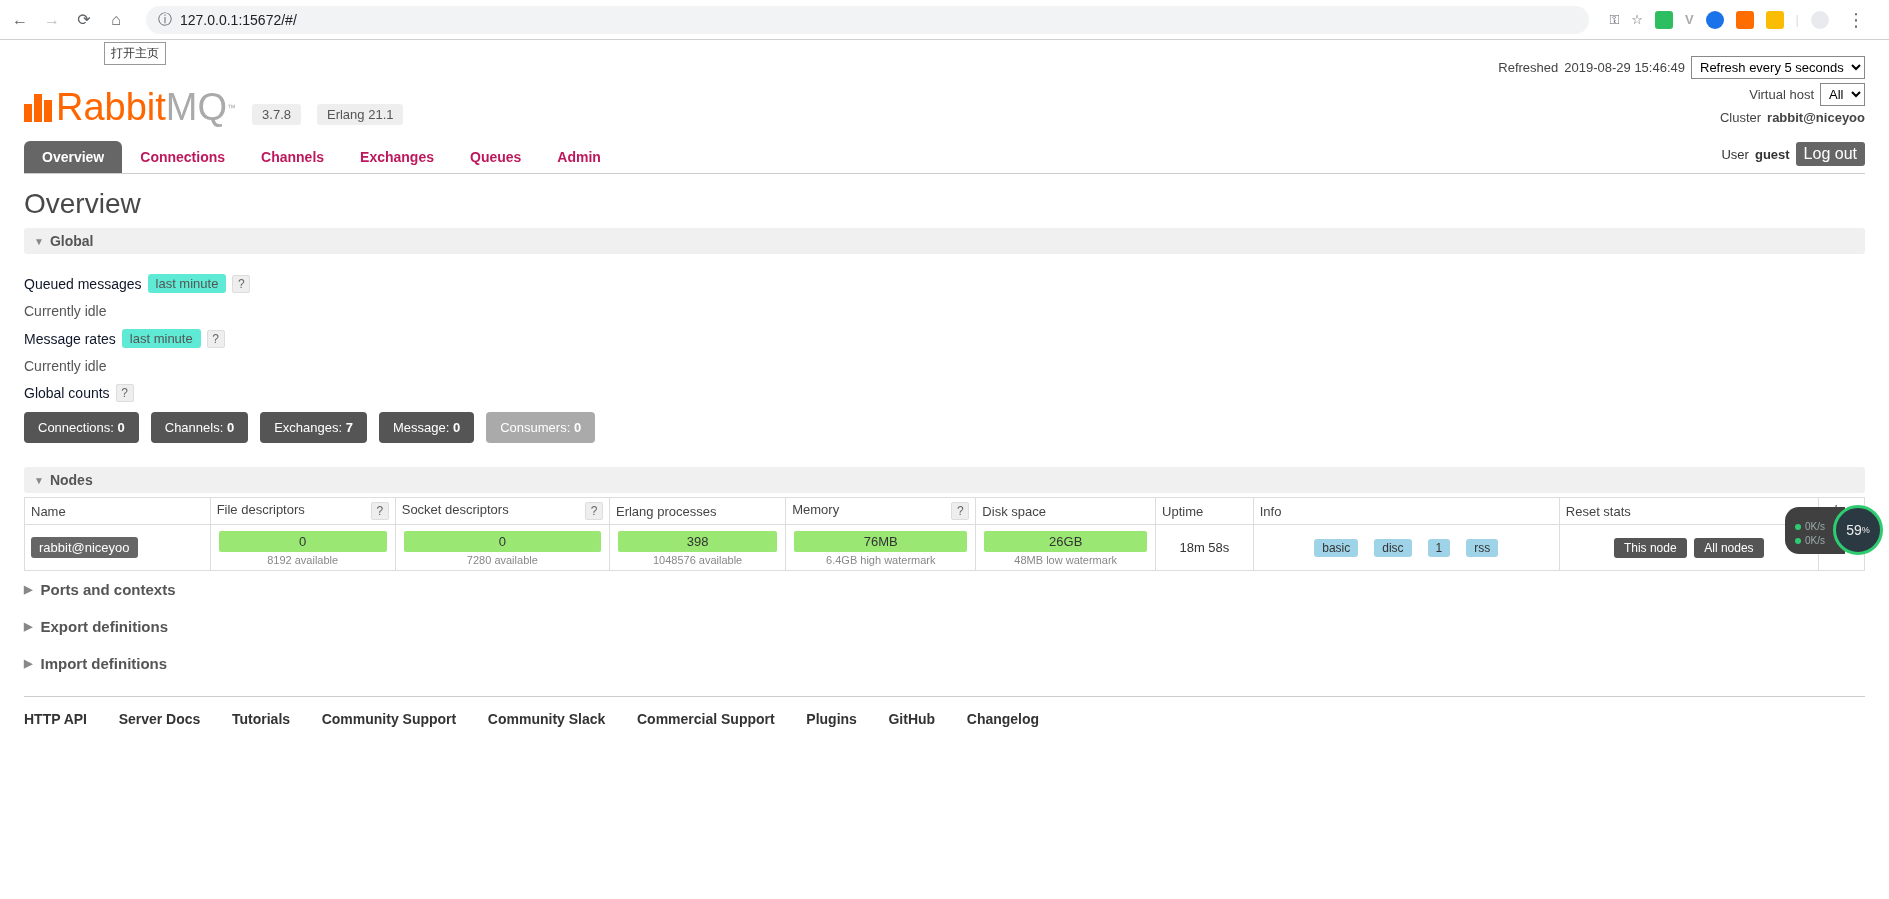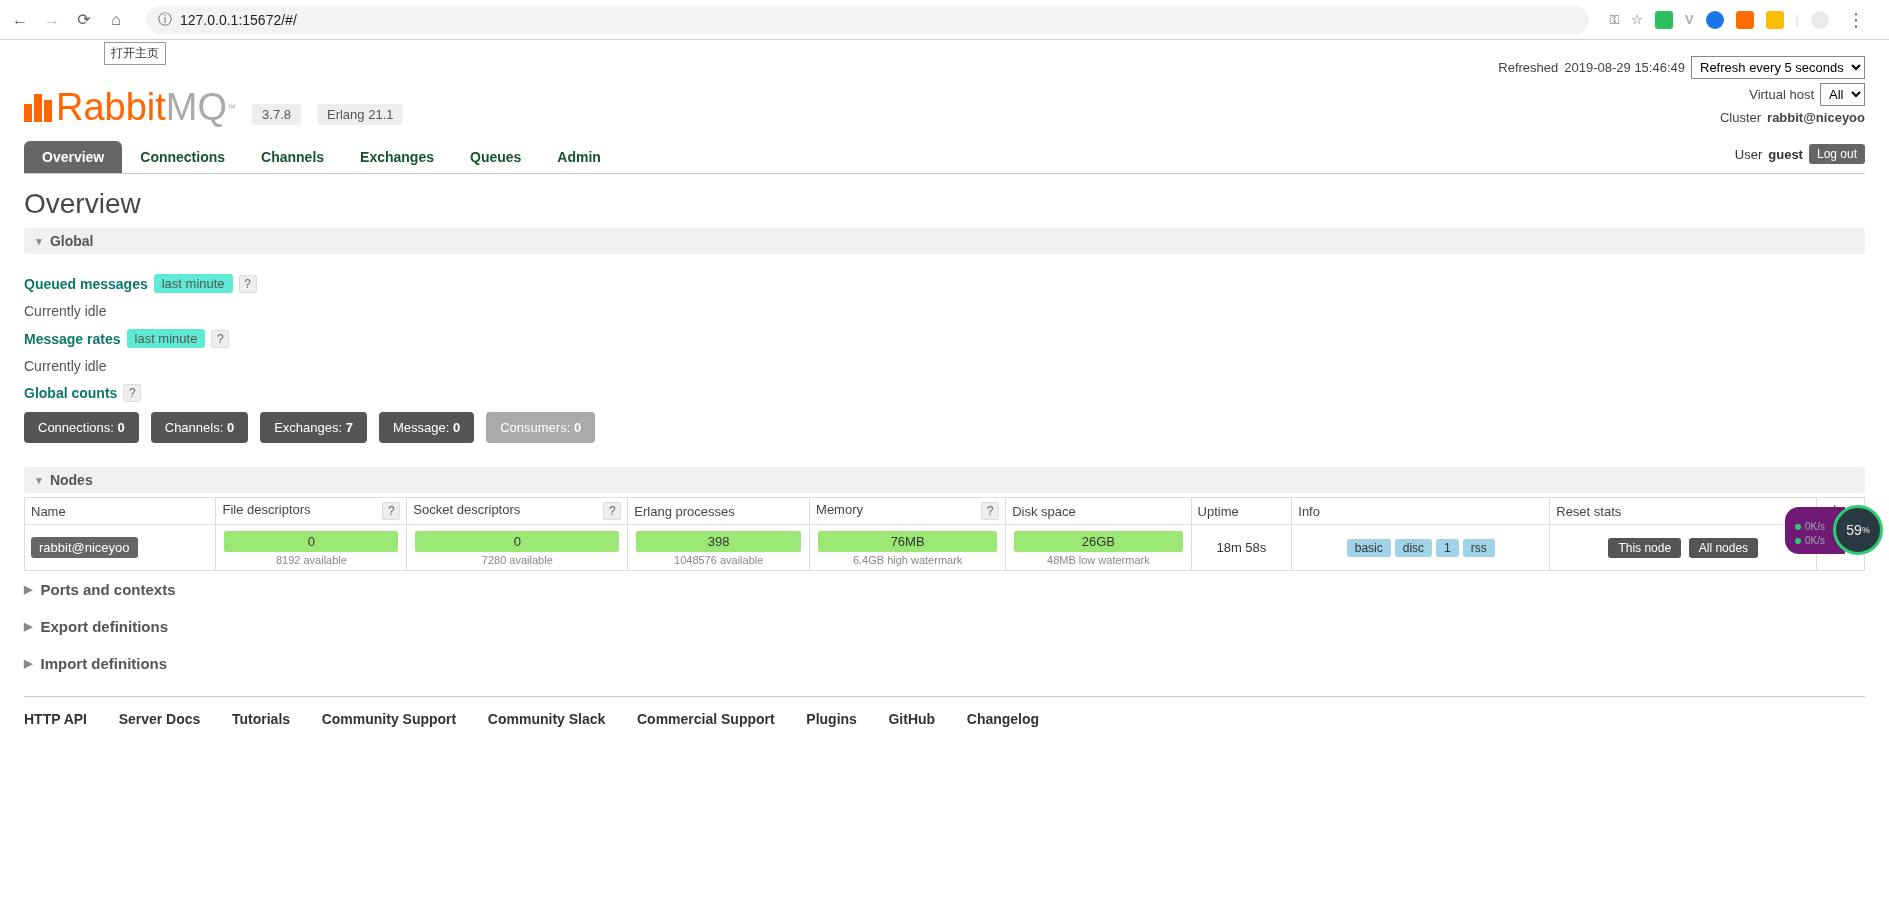--- a/index.html
+++ b/index.html
@@ -27,73 +27,73 @@
 .logo .bars span:nth-child(1){height:18px}.logo .bars span:nth-child(2){height:28px}.logo .bars span:nth-child(3){height:22px}
 .logo .r { color: #f60; font-weight: 400; }
 .logo .mq { color: #aaa; font-weight: 400; }
 .logo .tm { font-size: 9px; color: #aaa; vertical-align: super; }
 .ver-badge { background: #eee; padding: 3px 10px; border-radius: 3px; font-size: 13px; color: #555; margin-bottom: 4px; }
 
 .top-right { text-align: right; font-size: 13px; color: #444; }
 .top-right .row { margin-bottom: 4px; display: flex; justify-content: flex-end; align-items: center; gap: 6px; }
 .top-right select { font-size: 13px; padding: 2px 4px; border: 1px solid #888; background: #fff; }
 .top-right b { font-weight: bold; }
-.logout-btn { background: #666; color: #fff; border: none; padding: 3px 8px; border-radius: 3px; cursor: pointer; font-size: 12px; }
+.logout-btn { background: #666; color: #fff; border: none; padding: 3px 8px; border-radius: 3px; cursor: pointer; font-size: 16px; }
 
 
 .tabs { display: flex; border-bottom: 1px solid #ccc; margin-top: 12px; }
-.tabs .tab { padding: 8px 18px; cursor: pointer; color: #14532d; font-size: 14px; font-weight: bold; border-radius: 6px 6px 0 0; }
+.tabs .tab { padding: 8px 18px; cursor: pointer; color: #be185d; font-size: 14px; font-weight: bold; border-radius: 6px 6px 0 0; }
 .tabs .tab.active { background: #666; color: #fff; }
 .tabs .spacer { flex: 1; }
 .tabs .right { display: flex; align-items: center; gap: 6px; font-size: 13px; padding-bottom: 6px; }
 
 
 h1 { font-size: 28px; font-weight: 400; color: #484848; margin: 14px 0 8px 0; }
 
 
 .section-hd { background: #f0f0f0; padding: 5px 10px; font-size: 14px; font-weight: bold; color: #555; display: flex; align-items: center; gap: 6px; cursor: pointer; border-radius: 3px; }
 .section-hd .tri { font-size: 10px; color: #888; }
 .section-body { padding: 10px 0 14px 0; }
 
 .subline { font-size: 14px; color: #555; margin: 10px 0; display: flex; align-items: center; gap: 6px; }
-.subline .label { color: #0f766e; font-weight: bold; }
+.subline .label { color: #0f172a; }
 .subline .chip { background: #5eead4; padding: 2px 8px; border-radius: 3px; font-size: 13px; }
 .help { display: inline-block; background: #eee; border: 1px solid #ddd; width: 18px; height: 18px; text-align: center; line-height: 16px; font-size: 12px; color: #666; cursor: pointer; border-radius: 2px; }
 
 
 .pills { display: flex; gap: 12px; margin: 10px 0; }
 .pill { background: #555; color: #fff; padding: 8px 14px; border-radius: 4px; font-size: 13px; cursor: pointer; }
 .pill.muted { background: #aaa; }
 .pill b { font-weight: bold; }
 
 
 .nodes-table { width: 100%; border-collapse: collapse; margin-top: 4px; }
 .nodes-table th, .nodes-table td { border: 1px solid #ddd; padding: 4px 6px; font-size: 13px; text-align: center; vertical-align: middle; }
 .nodes-table th { background: #fff; font-weight: normal; text-align: left; color: #444; position: relative; }
 .nodes-table th .help { float: right; }
 .nodes-table .node-name-cell { text-align: left; }
 .nodes-table .node-name { background: #666; color: #fff; padding: 3px 8px; border-radius: 3px; display: inline-block; }
 .nodes-table .green-bar { background: #9be774; padding: 3px 0; border-radius: 2px; margin: 2px; }
 .nodes-table .sub { color: #888; font-size: 11px; display: block; margin-top: 2px; }
-.nodes-table .info-tags { display: flex; gap: 4px; justify-content: center; align-items: flex-end; }
+.nodes-table .info-tags { display: flex; gap: 16px; justify-content: center; align-items: flex-end; }
 .nodes-table .tag { background: #9ed3e8; padding: 2px 8px; border-radius: 3px; font-size: 12px; }
 .nodes-table .btn-dark { background: #555; color: #fff; padding: 3px 10px; border-radius: 3px; cursor: pointer; display: inline-block; margin: 0 2px; font-size: 12px; }
 .nodes-table .pm { font-size: 14px; }
 
 
 .collapsed-section { font-size: 15px; font-weight: bold; color: #555; padding: 10px 0; display: flex; align-items: center; gap: 8px; cursor: pointer; }
 .collapsed-section .tri { color: #888; font-size: 11px; }
 
 
 .footer { border-top: 1px solid #ccc; margin-top: 14px; padding: 14px 0; }
 .footer a { color: #333; font-weight: bold; text-decoration: none; margin-right: 28px; font-size: 14px; }
 
 
 .perf-widget { position: fixed; right: 6px; top: 505px; display: flex; align-items: center; }
-.perf-widget .stats { background: #701a75; color: #9aa; border-radius: 14px 0 0 14px; padding: 13px 20px 6px 10px; font-size: 10px; line-height: 1.4; }
+.perf-widget .stats { background: #404040; color: #9aa; border-radius: 14px 0 0 14px; padding: 13px 20px 6px 10px; font-size: 10px; line-height: 1.4; }
 .perf-widget .stats .dot { display: inline-block; width: 6px; height: 6px; border-radius: 50%; margin-right: 4px; }
 .perf-widget .stats .up .dot { background: #2ecc71; }
 .perf-widget .stats .down .dot { background: #2ecc71; }
 .perf-widget .circle { width: 50px; height: 50px; border-radius: 50%; background: #2b3a42; border: 3px solid #2ecc71; display: flex; align-items: center; justify-content: center; color: #eee; font-size: 14px; margin-left: -12px; text-align: right; }
 .perf-widget .circle small { font-size: 9px; }
 </style>
 </head>
 <body>
 
 <div class="browser-bar">

